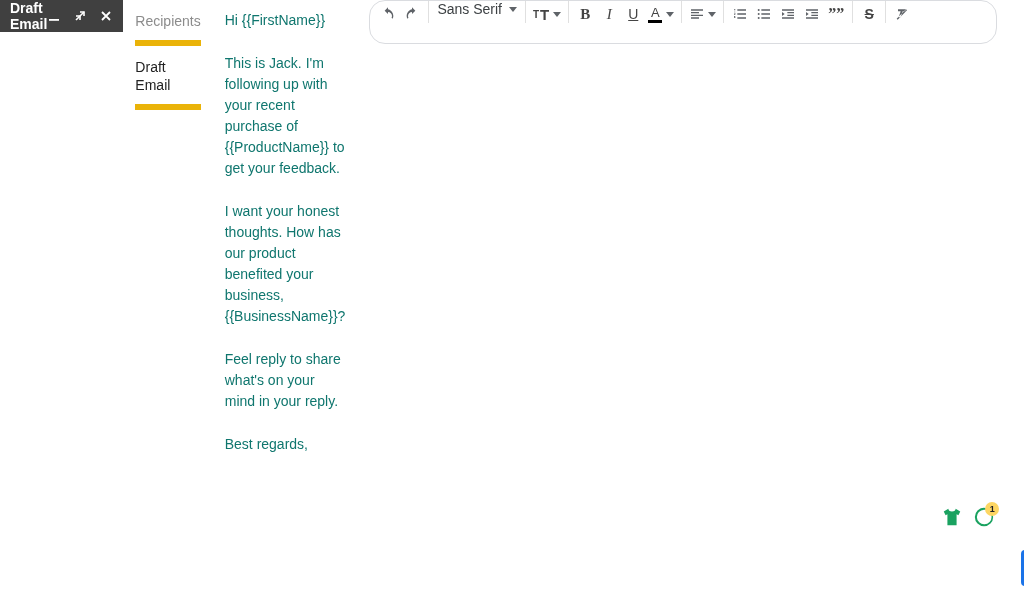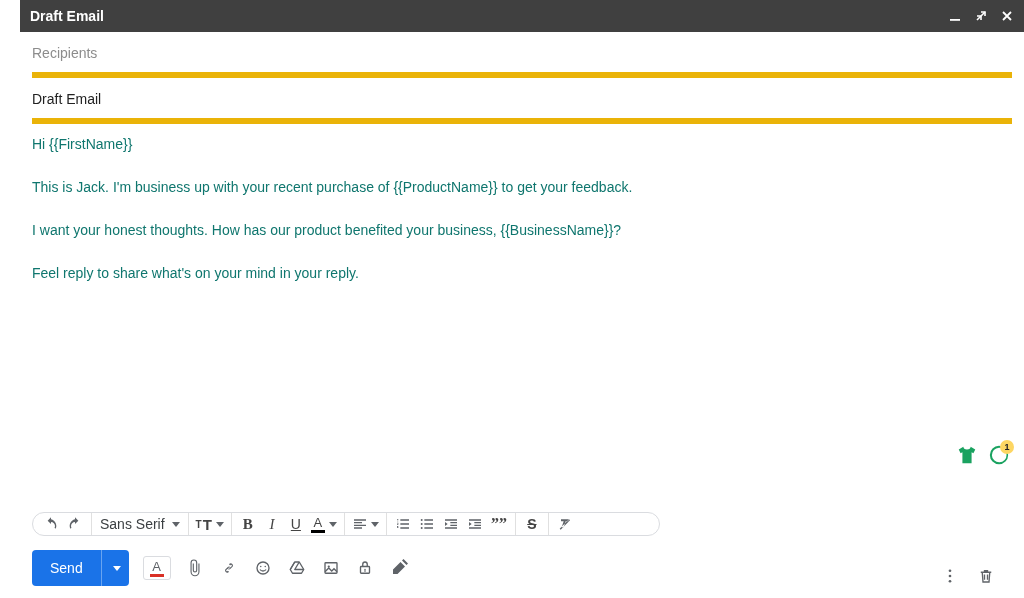--- a/index.html
+++ b/index.html
@@ -1,29 +1,29 @@
 <!DOCTYPE html>
 <html><head>
 <meta charset="utf-8">
 <style>
   * { box-sizing: border-box; }
   html, body { margin:0; padding:0; width:1024px; height:598px; font-family: Arial, Helvetica, sans-serif; background:#fff; overflow:hidden; }
-  .window { display:flex; flex-direction:column; height:598px;margin-left:20px; }
+  .window { display:flex; flex-direction:row; height:598px; }
   .titlebar { background:#404040; color:#fff; display:flex; align-items:center; justify-content:space-between; padding:6px 10px; height:32px; }
   .titlebar .title { font-weight:700; font-size:14px; }
   .titlebar .controls { display:flex; gap:12px; }
   .titlebar .ctrl { width:14px; height:14px; display:flex; align-items:center; justify-content:center; cursor:pointer; color:#fff; }
   .fields { padding:0 12px; }
   .field-row { border-bottom:6px solid #eab308; padding:12px 0 10px 0; }
   .field-row .placeholder { color:#8c8c8c; font-size:14px; }
   .field-row .subject { color:#222; font-size:14px; }
   .body { flex:1; padding:10px 12px 0 12px; font-size:14px; color:#0f766e; line-height:1.5; }
   .body p { margin:0 0 22px 0; }
   .toolbar-wrap { padding:0 12px; }
-  .format-toolbar { border:1px solid #dadce0; border-radius:16px; height:24px; display:flex; align-items:center; padding:0 6px; gap:0; width:628px; }
+  .format-toolbar { border:1px solid #dadce0; border-radius:16px; height:44px; display:flex; align-items:flex-start; padding:0 6px; gap:0; width:628px; }
   .sep { width:1px; height:22px; background:#e0e0e0; margin:0 4px; }
   .tbtn { min-width:24px; height:26px; display:flex; align-items:center; justify-content:center; cursor:pointer; color:#444; border-radius:3px; padding:0 3px; }
   .tbtn svg { display:block; }
   .font-select { display:flex; align-items:center; gap:4px; font-size:14px; color:#3c4043; cursor:pointer; padding:0 4px; }
   .caret { width:0; height:0; border-left:4px solid transparent; border-right:4px solid transparent; border-top:5px solid #5f6368; margin-left:3px; }
   .size-btn { display:flex; align-items:center; gap:1px; }
   .bottom-row { display:flex; align-items:flex-end; justify-content:space-between; padding:14px 28px 12px 12px; }
   .left-actions { display:flex; align-items:center; gap:14px; }
   .send-group { display:flex; }
   .send-btn { background:#1a73e8; color:#fff; border:none; font-size:14px; font-weight:500; padding:0 18px; height:36px; border-radius:4px 0 0 4px; cursor:pointer; }
@@ -70,23 +70,24 @@
     <div class="field-row">
       <span class="placeholder">Recipients</span>
     </div>
     <div class="field-row">
       <span class="subject">Draft Email</span>
     </div>
   </div>
 
   <div class="body">
     <p>Hi {{FirstName}}</p>
-    <p>This is Jack. I'm business up with your recent purchase of {{ProductName}} to get your feedback.</p>
+    <p>This is Jack. I'm following up with your recent purchase of {{ProductName}} to get your feedback.</p>
     <p>I want your honest thoughts.  How has our product benefited your business, {{BusinessName}}?</p>
     <p>Feel reply to share what's on your mind in your reply.</p>
+    <p>Best regards,</p>
   </div>
 
   <div class="toolbar-wrap" style="position:relative;">
     <div class="format-toolbar">
       <div class="tbtn">
         <svg width="16" height="16" viewBox="0 0 24 24" fill="#5f6368">
             <path d="M12 5V2L7 7l5 5V9c3.3 0 6 2.7 6 6 0 1-.3 2-.7 2.8l1.5 1.5C19.5 18 20 16.6 20 15c0-5-4-9-8-10z"></path>
           </svg>
       </div>
       <div class="tbtn">

